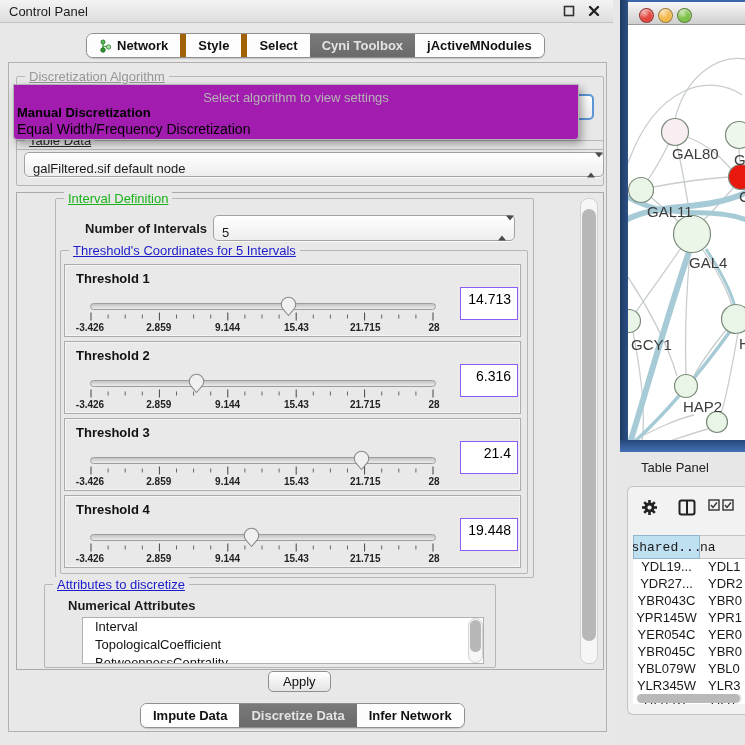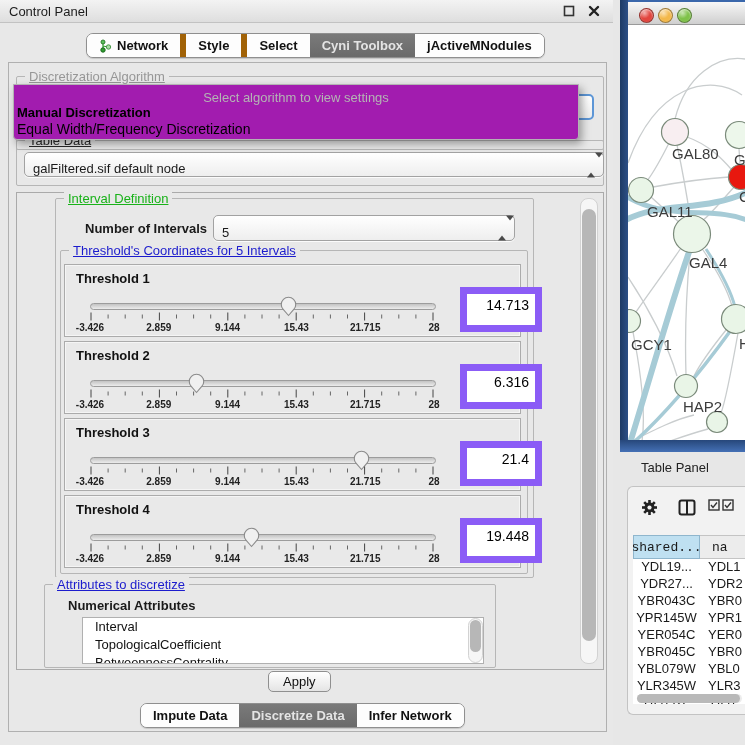--- a/index.html
+++ b/index.html
@@ -60,22 +60,22 @@
   
   .thr-box{position:relative;width:455px;height:71px;margin-bottom:4px;border:1px solid #ababab;
            background:#e9e9e9;box-shadow:inset 0 0 0 1px rgba(255,255,255,.55);}
   .thr-title{position:absolute;left:11px;top:6px;font-size:13px;font-weight:bold;color:#111;}
   .sliderwrap{position:absolute;left:25px;top:30px;width:344px;height:38px;}
   .track{position:absolute;left:0;top:8px;width:344px;height:5px;border:1px solid #9c9c9c;border-radius:4px;
          background:linear-gradient(#c3c3c3,#ececec);}
   .thumbsvg{position:absolute;top:1px;width:17px;height:21px;}
   .tickssvg{position:absolute;left:0;top:17px;width:344px;height:10px;}
   .scale-lbl{position:absolute;top:27px;font-size:10px;font-weight:bold;color:#222;transform:translateX(-50%);white-space:nowrap;}
-  .thr-field{position:absolute;left:395px;top:22px;width:50px;height:28px;background:#fff;border:7px solid #8b5cf6;
-             font-size:14px;text-align:right;padding:3px 6px 0 12px;color:#000;}
+  .thr-field{position:absolute;left:395px;top:22px;width:50px;height:28px;background:#fff;border:1px solid #8b5cf6;
+             font-size:14px;text-align:right;padding:3px 6px 0 0;color:#000;}
 
   
   #attr-list{position:absolute;background:#fff;border:1px solid #b0b0b0;overflow:hidden;}
   .attr-item{font-size:13px;color:#111;padding:1px 0 1px 12px;height:16px;white-space:nowrap;}
 
   
   .btn{position:absolute;background:linear-gradient(#ffffff,#e4e4e4);border:1px solid #8f8f8f;border-radius:5px;
        font-size:13px;font-family:inherit;color:#111;padding:2px 14px;}
 
   
@@ -88,21 +88,21 @@
   #net-content{left:15px;top:25px;width:125px;height:415px;background:#fff;overflow:hidden;}
   #net-frame-bottom{left:7px;top:440px;width:125px;height:12px;background:linear-gradient(#26477a,#4470b5);}
   #tp-label{left:28px;top:460px;font-size:13px;color:#222;}
   #table-panel{left:14px;top:486px;width:118px;height:227px;background:#f2f2f2;border:1px solid #c3c3c3;
                border-radius:6px 0 0 6px;border-right:none;}
   .tp-toolbar-ico{position:absolute;top:12px;}
   #tp-table{position:absolute;left:5px;top:48px;right:0;bottom:10px;background:#fff;overflow:hidden;}
   .tp-hrow{display:flex;height:24px;font-family:Liberation Mono, monospace;}
   .tp-hcell{font-size:13px;display:flex;align-items:center;justify-content:center;box-sizing:border-box;}
   .tp-hcell.c1{width:67px;background:#bfe0f1;border:1px solid #8fb6cd;}
-  .tp-hcell.c2{flex:1;background:#ececec;border:1px solid #c4c4c4;border-left:none;justify-content:flex-start;padding-left:12px;}
+  .tp-hcell.c2{flex:1;background:#ececec;border:1px solid #c4c4c4;border-left:none;justify-content:flex-start;}
   .tp-row{display:flex;height:17px;font-size:13px;}
   .tp-c1{width:67px;text-align:center;overflow:hidden;white-space:nowrap;}
   .tp-c2{flex:1;padding-left:8px;overflow:hidden;white-space:nowrap;}
   #tp-hscroll{position:absolute;left:4px;right:4px;bottom:1px;height:9px;background:#ececec;border-radius:5px;}
   #tp-hthumb{position:absolute;left:0;top:0;height:9px;width:98%;background:#b9b9b9;border-radius:5px;}
   svg{display:block;}
 </style>
 </head>
 <body>
 

